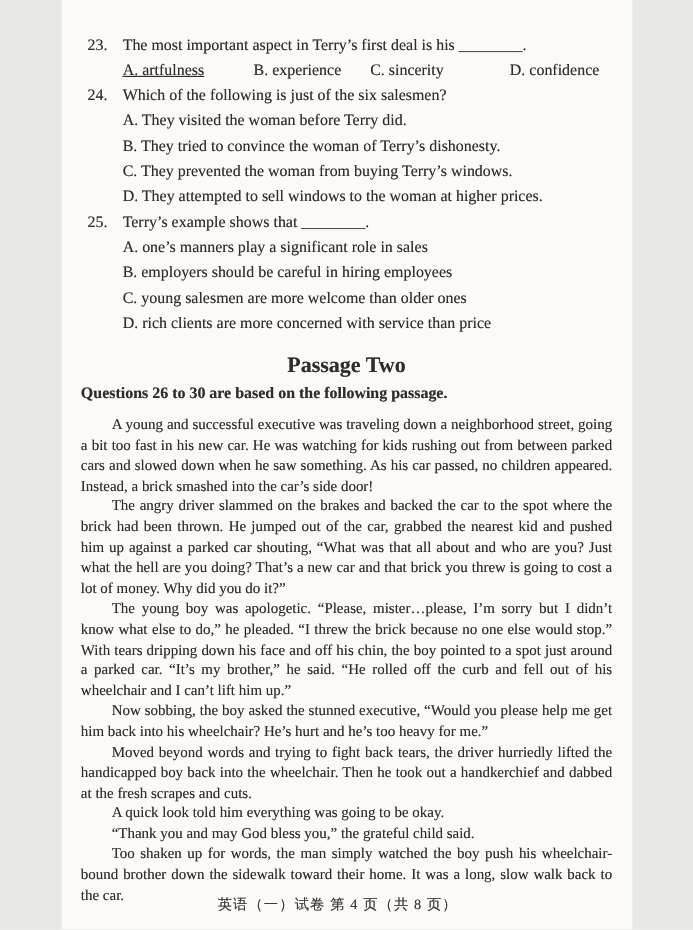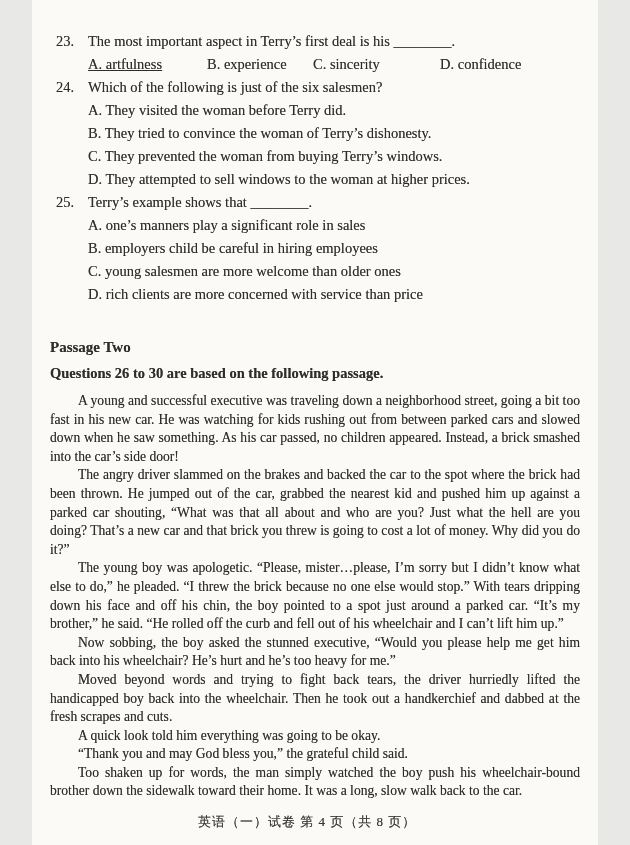--- a/index.html
+++ b/index.html
@@ -2,21 +2,21 @@
 <html><head>
 <meta charset="utf-8">
 <style>
   html, body {
     margin: 0;
     padding: 0;
     background: #e8e8e6;
   }
   .sheet {
     position: relative;
-    width: 566px;
+    width: 519px;
     height: 845px;
     margin: 0 auto;
     background: #fbfaf7;
     color: #2f2d2a;
     font-family: "Liberation Serif", "DejaVu Serif", serif;
     overflow: hidden;
     text-shadow: 0 0 0.5px rgba(47,45,42,0.55);
   }
   .content {
     padding: 30px 18px 0 18px;
@@ -50,24 +50,24 @@
   .options-inline .opt-b { flex: 0 0 106px; }
   .options-inline .opt-c { flex: 0 0 127px; }
   .options-inline .opt-d { flex: 1 1 auto; }
   .opt-row {
     padding-left: 38px;
     line-height: 23px;
   }
 
   
   .passage-heading {
-    margin-top: 30px;
-    text-align: left;
+    margin-top: 15px;
+    text-align: center;
     font-weight: bold;
-    font-size: 15px;
+    font-size: 20px;
     line-height: 22px;
   }
   .passage-instruction {
     margin-top: 4px;
     font-weight: bold;
     font-size: 14.5px;
     line-height: 22px;
   }
   .passage-body {
     margin-top: 8px;
@@ -123,21 +123,21 @@
         <div class="opt-row">C. They prevented the woman from buying Terry’s windows.</div>
         <div class="opt-row">D. They attempted to sell windows to the woman at higher prices.</div>
       </div>
 
       <div class="question">
         <div class="q-line">
           <span class="q-num">25.</span>
           <span class="q-text">Terry’s example shows that ________.</span>
         </div>
         <div class="opt-row">A. one’s manners play a significant role in sales</div>
-        <div class="opt-row">B. employers child be careful in hiring employees</div>
+        <div class="opt-row">B. employers should be careful in hiring employees</div>
         <div class="opt-row">C. young salesmen are more welcome than older ones</div>
         <div class="opt-row">D. rich clients are more concerned with service than price</div>
       </div>
 
     </div>
 
     <div class="passage">
       <div class="passage-heading">Passage Two</div>
       <div class="passage-instruction">Questions 26 to 30 are based on the following passage.</div>
       <div class="passage-body">

